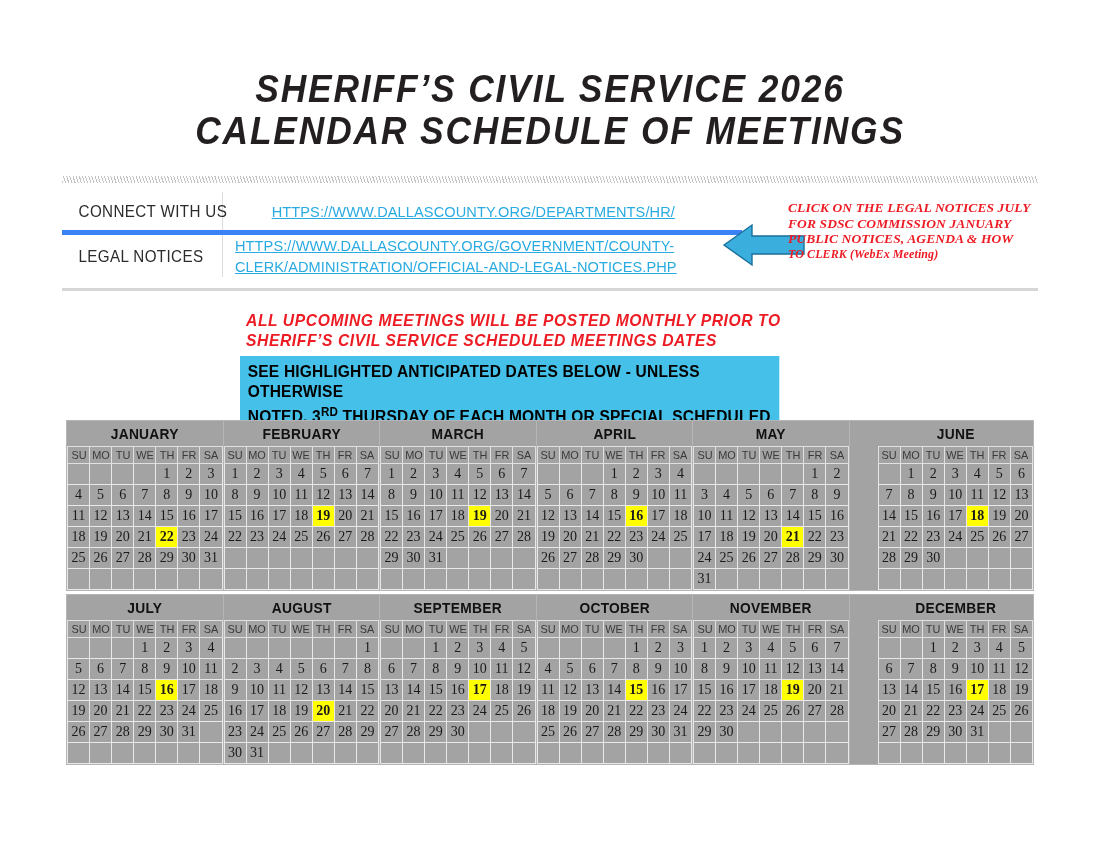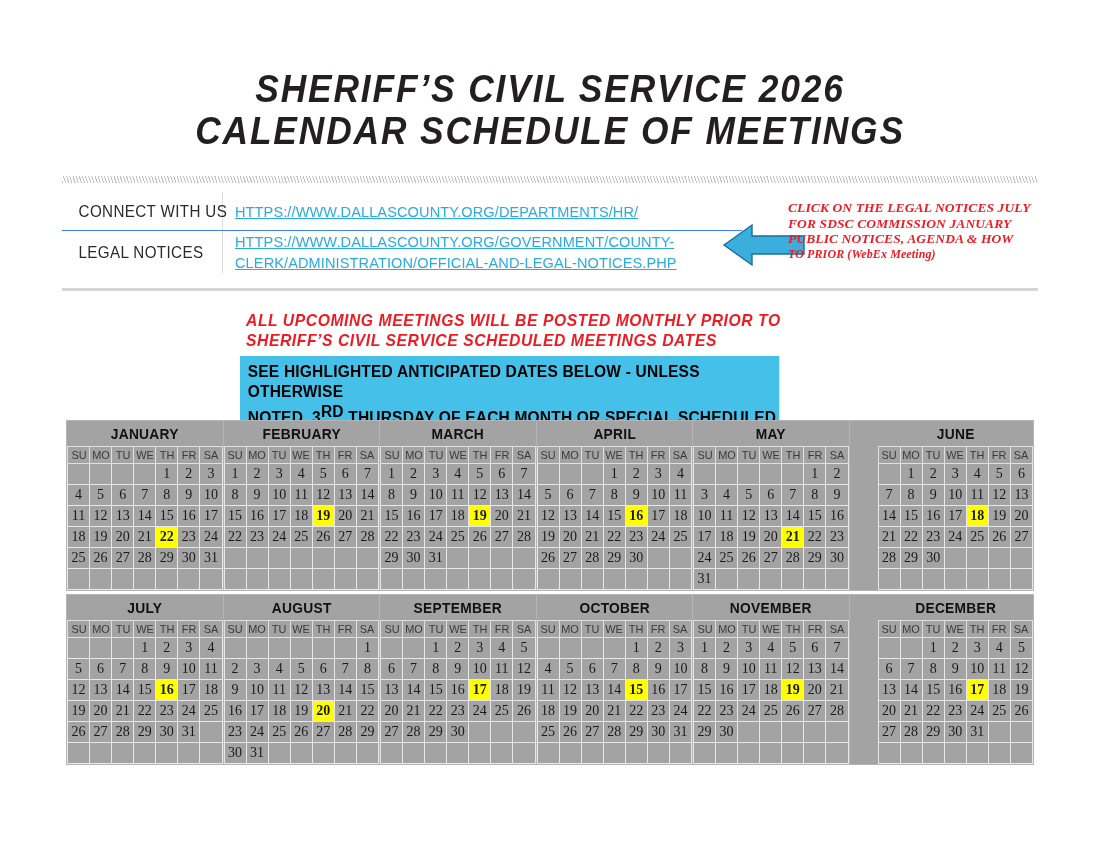--- a/index.html
+++ b/index.html
@@ -50,21 +50,21 @@
   .contact {
     position: absolute;
     left: 62px; top: 192px;
     width: 680px;
   }
   .contact-row {
     display: flex;
     align-items: center;
     min-height: 38px;
   }
-  .contact-row.first { border-bottom: 1px solid #3b82f6; }
+  .contact-row.first { border-bottom: 5px solid #3b82f6; text-align: center; }
   .contact-label {
     width: 160px;
     flex: 0 0 160px;
     padding-left: 18px;
     box-sizing: border-box;
     font-size: 16.5px;
     color: #2b2b2b;
     letter-spacing: 0.4px;
     transform: scaleX(0.92);
     transform-origin: left center;
@@ -144,21 +144,21 @@
     box-sizing: border-box;
     background: #45c0e8;
     font-weight: bold;
     font-size: 16px;
     line-height: 20px;
     color: #000000;
     letter-spacing: 0.2px;
     transform: scaleX(0.97);
     transform-origin: left top;
   }
-  .banner sup { font-size: 16px; vertical-align: super; }
+  .banner sup { font-size: 12px; vertical-align: super; }
 
   
   .cal-wrap {
     position: absolute;
     left: 66px; top: 420px;
     width: 968px;
   }
   .cal-row {
     display: flex;
     border: 1px solid #b5b5b5;
@@ -246,21 +246,21 @@
 <div class="arrow">
   <svg width="84" height="46" viewBox="0 0 84 46">
     <polygon points="2,23 30,3 30,14 82,14 82,32 30,32 30,43" fill="#3aafdd" stroke="#1b6f9b" stroke-width="1.4" stroke-linejoin="miter"></polygon>
   </svg>
 </div>
 
 <div class="note-red">
   <div>CLICK ON THE LEGAL NOTICES JULY</div>
   <div>FOR SDSC COMMISSION JANUARY</div>
   <div>PUBLIC NOTICES, AGENDA &amp; HOW</div>
-  <div class="small">TO PRIOR (WebEx Meeting)</div>
+  <div class="small">TO CLERK (WebEx Meeting)</div>
 </div>
 
 <div class="rule"></div>
 
 <div class="red-head">
   <div>ALL UPCOMING MEETINGS WILL BE POSTED MONTHLY PRIOR TO</div>
   <div>SHERIFF’S CIVIL SERVICE SCHEDULED MEETINGS DATES</div>
 </div>
 
 <div class="banner">

